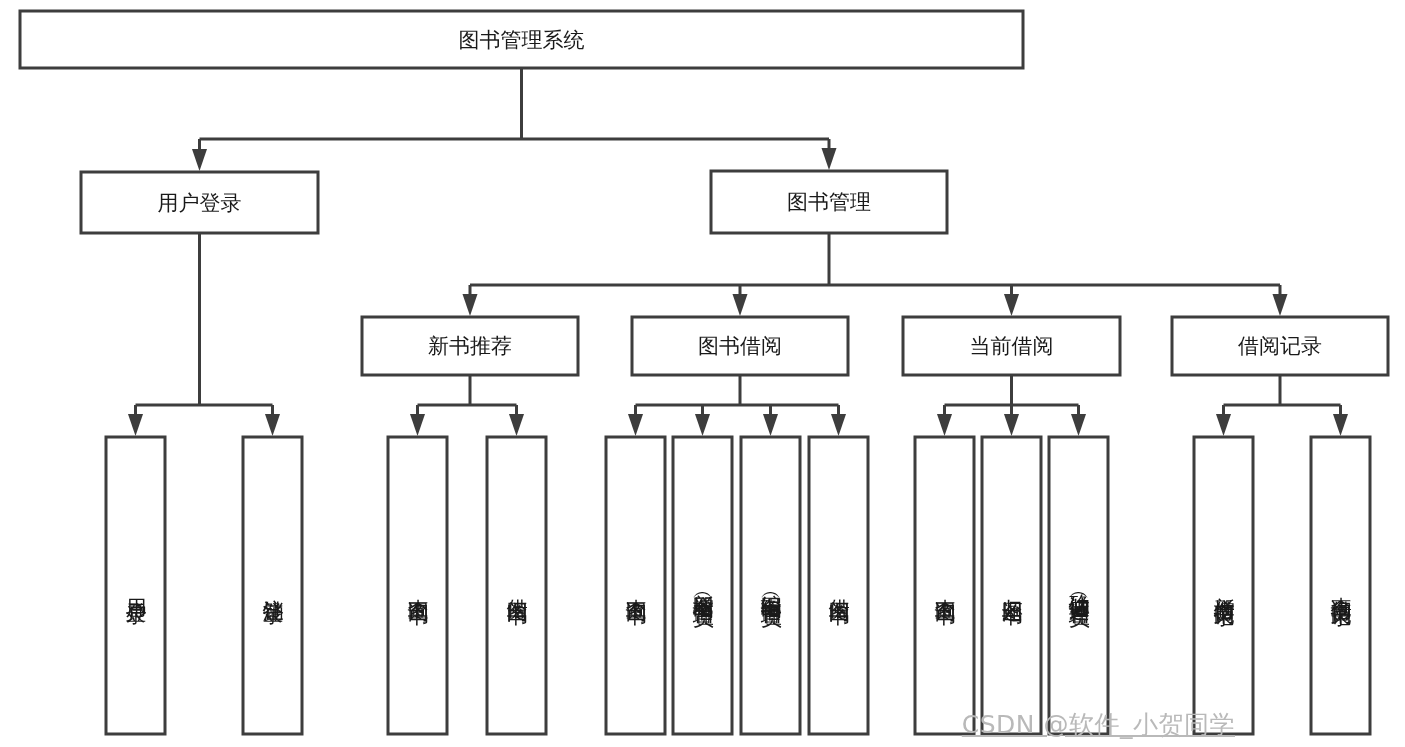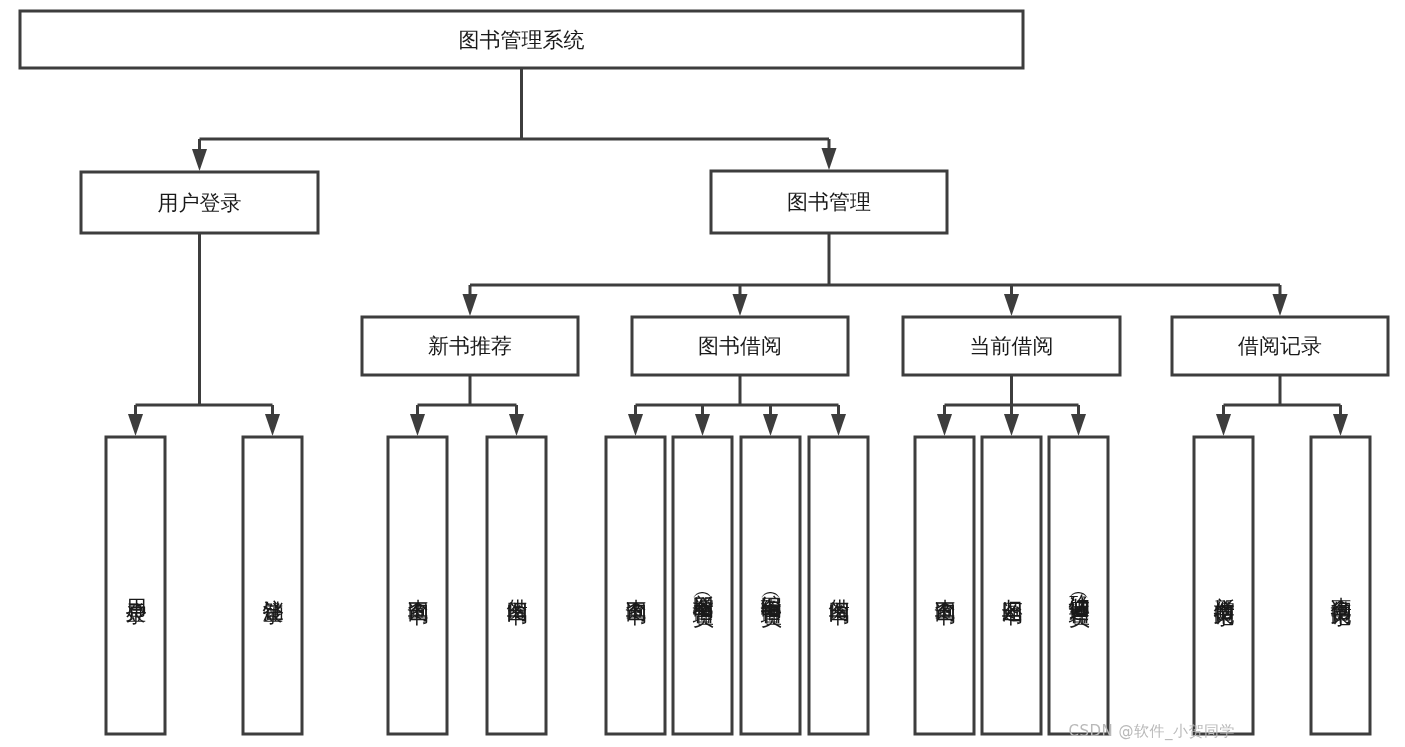--- a/index.html
+++ b/index.html
@@ -27,22 +27,23 @@
     font-size:21px;line-height:1.32;
     color:#1a1a1a;
     letter-spacing:2px;
     display:flex;align-items:center;justify-content:center;
     white-space:nowrap;
     pointer-events:none;
   }
   #watermark{
     position:absolute;right:6px;bottom:6px;
     font-family:"DejaVu Sans","Liberation Sans",sans-serif;
-    font-size:15px;color:#b9b9b9;white-space:nowrap;
+    font-size:25px;color:#b9b9b9;white-space:nowrap;
     letter-spacing:0.5px;
+    text-decoration:underline;
   }
 </style>
 </head>
 <body>
 
 <div id="diagram-root">
 
   <svg id="tree-svg" viewBox="0 0 1405 747">
     <g id="edges-layer">
         <path class="edge" d="M 521.5 68 L 521.5 139"></path>

